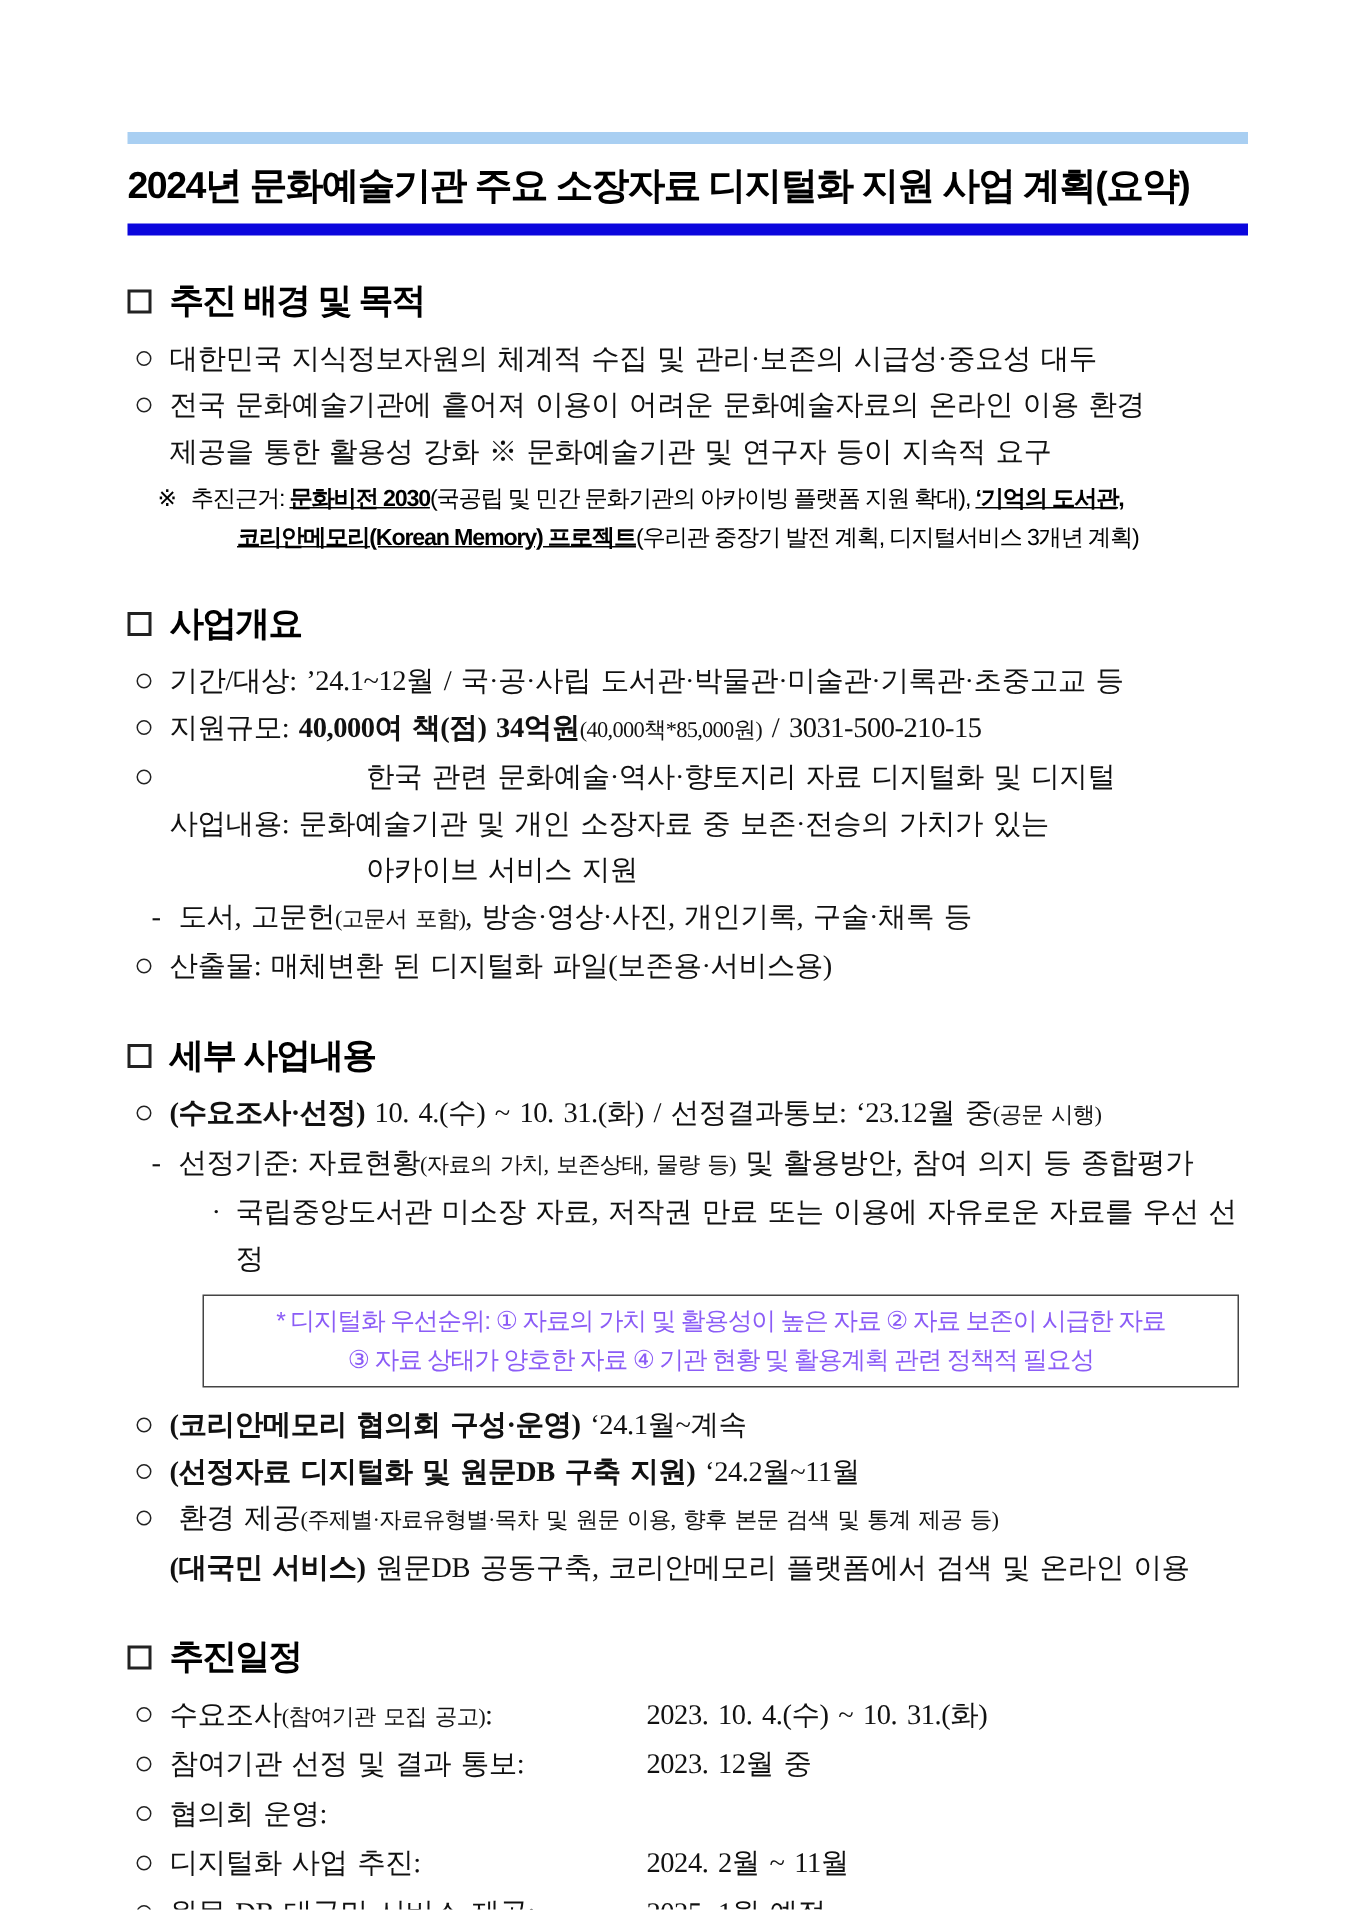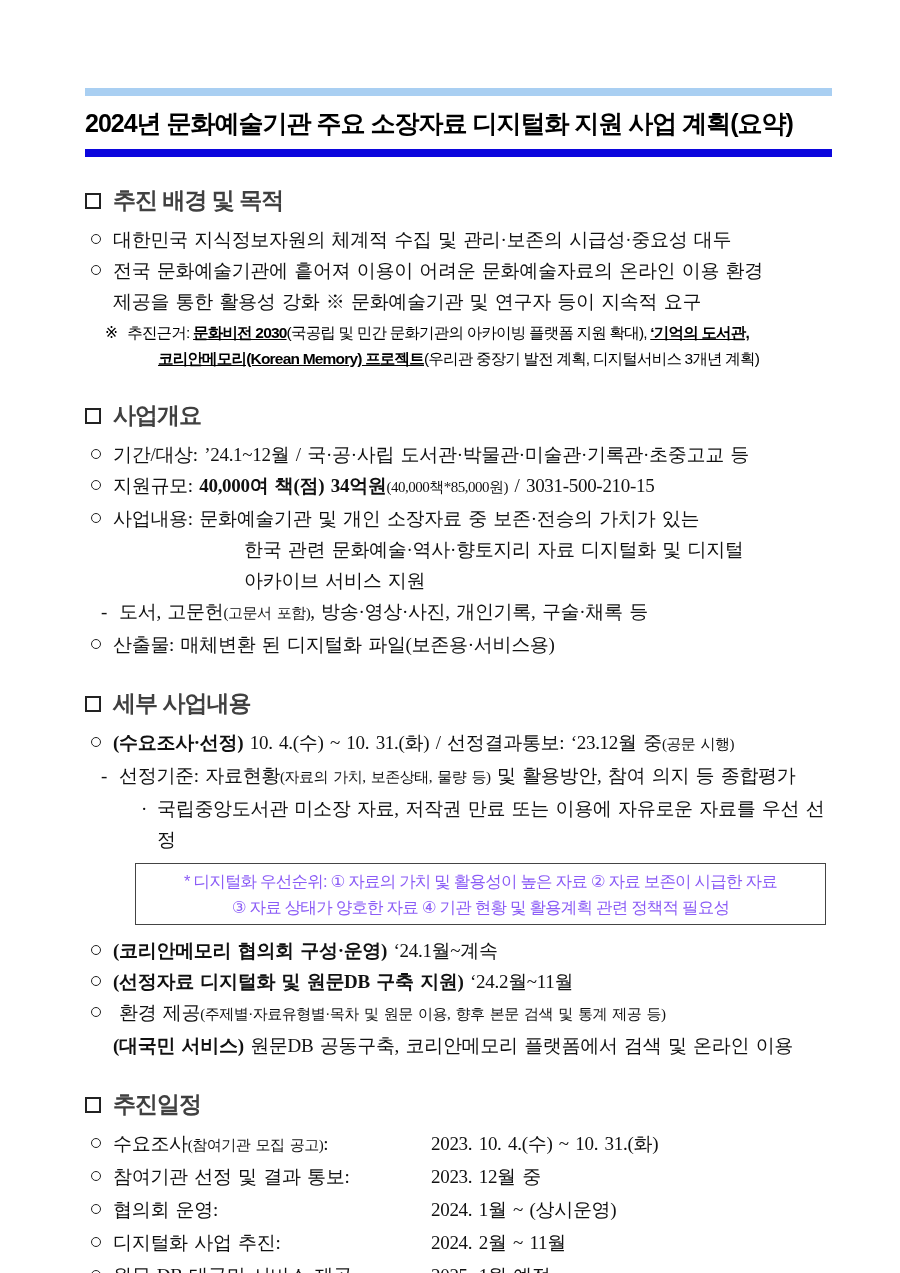--- a/index.html
+++ b/index.html
@@ -19,21 +19,21 @@
   .doc-title {
     text-align:left; font-family:"Liberation Sans","DejaVu Sans",sans-serif;
     font-weight:bold; font-size:25px; letter-spacing:-1px;
     color:#000; padding:11px 0 9px 0;
   }
 
   
   .sec-head {
     display:flex; align-items:center;
     font-family:"Liberation Sans","DejaVu Sans",sans-serif;
-    font-weight:bold; font-size:23px; letter-spacing:-1px; color:#404040;
+    font-weight:bold; font-size:23px; letter-spacing:-1px; color:#000000;
     margin-top:28px; margin-bottom:8px;
   }
   .sq {
     width:16px; height:16px; border:2px solid #222; background:#fff;
     display:inline-block; margin-right:12px; flex:none;
   }
 
   
   .line { display:flex; align-items:flex-start; line-height:31px; font-size:19px; word-spacing:2px; letter-spacing:-0.3px; }
   .gutter { flex:none; width:28px; display:flex; }
@@ -130,22 +130,22 @@
         <span class="circ"></span>
       </span>
     <span class="txt"><span>지원규모: </span><span class="b">40,000여 책(점) 34억원</span><span class="sm">(40,000책*85,000원)</span><span> / 3031-500-210-15</span></span>
   </div>
 
   <div class="line">
     <span class="gutter">
         <span class="circ"></span>
       </span>
     <span class="txt">
+        <span class="cont cont-deep">한국 관련 문화예술·역사·향토지리 자료 디지털화 및 디지털</span>
         <span class="cont"><span>사업내용: </span><span>문화예술기관 및 개인 소장자료 중 보존·전승의 가치가 있는</span></span>
-        <span class="cont cont-deep">한국 관련 문화예술·역사·향토지리 자료 디지털화 및 디지털</span>
         <span class="cont cont-deep">아카이브 서비스 지원</span>
       </span>
   </div>
 
   <div class="line dash-line">
     <span class="dash-g">-</span>
     <span class="txt"><span>도서, 고문헌</span><span class="sm">(고문서 포함)</span><span>, 방송·영상·사진, 개인기록, 구술·채록 등</span></span>
   </div>
 
   <div class="line">
@@ -224,21 +224,20 @@
           <span class="circ"></span>
         </span>
       <span class="sched-label"><span>참여기관 선정 및 결과 통보</span><span class="sm"></span><span>:</span></span>
       <span class="sched-date">2023. 12월 중</span>
     </div>
     <div class="line">
       <span class="gutter">
           <span class="circ"></span>
         </span>
       <span class="sched-label"><span>협의회 운영</span><span class="sm"></span><span>:</span></span>
-      <span class="sched-date">2024. 1월 ~ (상시운영)</span>
     </div>
     <div class="line">
       <span class="gutter">
           <span class="circ"></span>
         </span>
       <span class="sched-label"><span>디지털화 사업 추진</span><span class="sm"></span><span>:</span></span>
       <span class="sched-date">2024. 2월 ~ 11월</span>
     </div>
     <div class="line">
       <span class="gutter">

